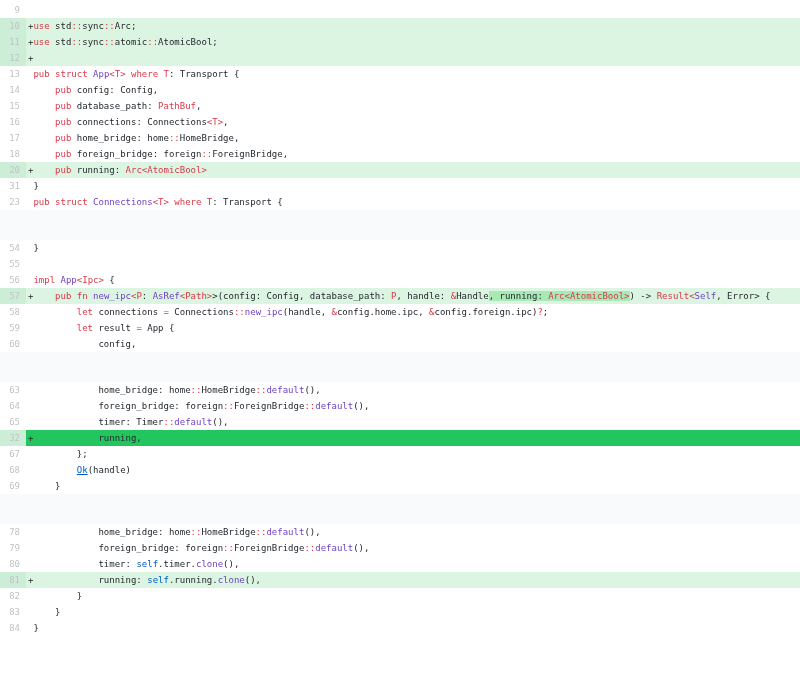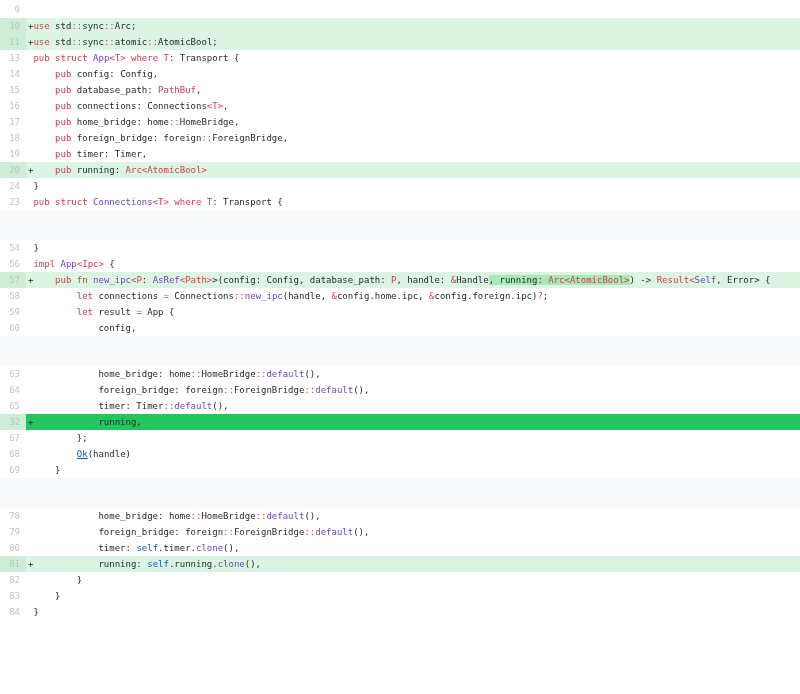--- a/index.html
+++ b/index.html
@@ -23,32 +23,33 @@
   .gap-band { height: 30px; width: 800px; }
   span.tok { white-space: pre; }
 </style>
 </head>
 <body style="background: rgb(255, 255, 255);">
 
 <div id="diff">
     <div class="row"><div class="gutter" style="color: rgb(192, 195, 198);">9</div><div class="code" style="color: rgb(36, 41, 46);"></div></div>
     <div class="row"><div class="gutter" style="color: rgb(192, 195, 198); background: rgb(204, 238, 215);">10</div><div class="code" style="color: rgb(36, 41, 46); background: rgb(220, 245, 226);"><span class="tok" style="color: rgb(36, 41, 46);">+</span><span class="tok" style="color: rgb(215, 58, 73);">use</span><span class="tok" style="color: rgb(36, 41, 46);"> std</span><span class="tok" style="color: rgb(215, 58, 73);">::</span><span class="tok" style="color: rgb(36, 41, 46);">sync</span><span class="tok" style="color: rgb(215, 58, 73);">::</span><span class="tok" style="color: rgb(36, 41, 46);">Arc;</span></div></div>
     <div class="row"><div class="gutter" style="color: rgb(192, 195, 198); background: rgb(204, 238, 215);">11</div><div class="code" style="color: rgb(36, 41, 46); background: rgb(220, 245, 226);"><span class="tok" style="color: rgb(36, 41, 46);">+</span><span class="tok" style="color: rgb(215, 58, 73);">use</span><span class="tok" style="color: rgb(36, 41, 46);"> std</span><span class="tok" style="color: rgb(215, 58, 73);">::</span><span class="tok" style="color: rgb(36, 41, 46);">sync</span><span class="tok" style="color: rgb(215, 58, 73);">::</span><span class="tok" style="color: rgb(36, 41, 46);">atomic</span><span class="tok" style="color: rgb(215, 58, 73);">::</span><span class="tok" style="color: rgb(36, 41, 46);">AtomicBool;</span></div></div>
+    <div class="row"><div class="gutter" style="color: rgb(192, 195, 198); background: rgb(204, 238, 215);">12</div><div class="code" style="color: rgb(36, 41, 46); background: rgb(220, 245, 226);"><span class="tok" style="color: rgb(36, 41, 46);">+</span></div></div>
     <div class="row"><div class="gutter" style="color: rgb(192, 195, 198);">13</div><div class="code" style="color: rgb(36, 41, 46);"><span class="tok" style="color: rgb(36, 41, 46);"> </span><span class="tok" style="color: rgb(215, 58, 73);">pub</span><span class="tok" style="color: rgb(36, 41, 46);"> </span><span class="tok" style="color: rgb(215, 58, 73);">struct</span><span class="tok" style="color: rgb(36, 41, 46);"> </span><span class="tok" style="color: rgb(111, 66, 193);">App</span><span class="tok" style="color: rgb(215, 58, 73);">&lt;T&gt;</span><span class="tok" style="color: rgb(36, 41, 46);"> </span><span class="tok" style="color: rgb(215, 58, 73);">where</span><span class="tok" style="color: rgb(36, 41, 46);"> </span><span class="tok" style="color: rgb(215, 58, 73);">T</span><span class="tok" style="color: rgb(36, 41, 46);">: Transport {</span></div></div>
     <div class="row"><div class="gutter" style="color: rgb(192, 195, 198);">14</div><div class="code" style="color: rgb(36, 41, 46);"><span class="tok" style="color: rgb(36, 41, 46);">     </span><span class="tok" style="color: rgb(215, 58, 73);">pub</span><span class="tok" style="color: rgb(36, 41, 46);"> config: Config,</span></div></div>
     <div class="row"><div class="gutter" style="color: rgb(192, 195, 198);">15</div><div class="code" style="color: rgb(36, 41, 46);"><span class="tok" style="color: rgb(36, 41, 46);">     </span><span class="tok" style="color: rgb(215, 58, 73);">pub</span><span class="tok" style="color: rgb(36, 41, 46);"> database_path: </span><span class="tok" style="color: rgb(215, 58, 73);">PathBuf</span><span class="tok" style="color: rgb(36, 41, 46);">,</span></div></div>
     <div class="row"><div class="gutter" style="color: rgb(192, 195, 198);">16</div><div class="code" style="color: rgb(36, 41, 46);"><span class="tok" style="color: rgb(36, 41, 46);">     </span><span class="tok" style="color: rgb(215, 58, 73);">pub</span><span class="tok" style="color: rgb(36, 41, 46);"> connections: Connections</span><span class="tok" style="color: rgb(215, 58, 73);">&lt;T&gt;</span><span class="tok" style="color: rgb(36, 41, 46);">,</span></div></div>
     <div class="row"><div class="gutter" style="color: rgb(192, 195, 198);">17</div><div class="code" style="color: rgb(36, 41, 46);"><span class="tok" style="color: rgb(36, 41, 46);">     </span><span class="tok" style="color: rgb(215, 58, 73);">pub</span><span class="tok" style="color: rgb(36, 41, 46);"> home_bridge: home</span><span class="tok" style="color: rgb(215, 58, 73);">::</span><span class="tok" style="color: rgb(36, 41, 46);">HomeBridge,</span></div></div>
     <div class="row"><div class="gutter" style="color: rgb(192, 195, 198);">18</div><div class="code" style="color: rgb(36, 41, 46);"><span class="tok" style="color: rgb(36, 41, 46);">     </span><span class="tok" style="color: rgb(215, 58, 73);">pub</span><span class="tok" style="color: rgb(36, 41, 46);"> foreign_bridge: foreign</span><span class="tok" style="color: rgb(215, 58, 73);">::</span><span class="tok" style="color: rgb(36, 41, 46);">ForeignBridge,</span></div></div>
-    <div class="row"><div class="gutter" style="color: rgb(192, 195, 198);">19</div><div class="code" style="color: rgb(36, 41, 46);"><span class="tok" style="color: rgb(36, 41, 46);">     </span><span class="tok" style="color: rgb(215, 58, 73);">pub</span><span class="tok" style="color: rgb(36, 41, 46);"> timer: Timer,</span></div></div>
     <div class="row"><div class="gutter" style="color: rgb(192, 195, 198); background: rgb(204, 238, 215);">20</div><div class="code" style="color: rgb(36, 41, 46); background: rgb(220, 245, 226);"><span class="tok" style="color: rgb(36, 41, 46);">+    </span><span class="tok" style="color: rgb(215, 58, 73);">pub</span><span class="tok" style="color: rgb(36, 41, 46);"> running: </span><span class="tok" style="color: rgb(215, 58, 73);">Arc&lt;AtomicBool&gt;</span></div></div>
-    <div class="row"><div class="gutter" style="color: rgb(192, 195, 198);">24</div><div class="code" style="color: rgb(36, 41, 46);"><span class="tok" style="color: rgb(36, 41, 46);"> }</span></div></div>
+    <div class="row"><div class="gutter" style="color: rgb(192, 195, 198);">31</div><div class="code" style="color: rgb(36, 41, 46);"><span class="tok" style="color: rgb(36, 41, 46);"> }</span></div></div>
     <div class="row"><div class="gutter" style="color: rgb(192, 195, 198);">23</div><div class="code" style="color: rgb(36, 41, 46);"><span class="tok" style="color: rgb(36, 41, 46);"> </span><span class="tok" style="color: rgb(215, 58, 73);">pub</span><span class="tok" style="color: rgb(36, 41, 46);"> </span><span class="tok" style="color: rgb(215, 58, 73);">struct</span><span class="tok" style="color: rgb(36, 41, 46);"> </span><span class="tok" style="color: rgb(111, 66, 193);">Connections</span><span class="tok" style="color: rgb(215, 58, 73);">&lt;T&gt;</span><span class="tok" style="color: rgb(36, 41, 46);"> </span><span class="tok" style="color: rgb(215, 58, 73);">where</span><span class="tok" style="color: rgb(36, 41, 46);"> </span><span class="tok" style="color: rgb(215, 58, 73);">T</span><span class="tok" style="color: rgb(36, 41, 46);">: Transport {</span></div></div>
     <div class="gap-band" style="background: rgb(248, 250, 251);"></div>
     <div class="row"><div class="gutter" style="color: rgb(192, 195, 198);">54</div><div class="code" style="color: rgb(36, 41, 46);"><span class="tok" style="color: rgb(36, 41, 46);"> }</span></div></div>
+    <div class="row"><div class="gutter" style="color: rgb(192, 195, 198);">55</div><div class="code" style="color: rgb(36, 41, 46);"></div></div>
     <div class="row"><div class="gutter" style="color: rgb(192, 195, 198);">56</div><div class="code" style="color: rgb(36, 41, 46);"><span class="tok" style="color: rgb(36, 41, 46);"> </span><span class="tok" style="color: rgb(215, 58, 73);">impl</span><span class="tok" style="color: rgb(36, 41, 46);"> </span><span class="tok" style="color: rgb(111, 66, 193);">App</span><span class="tok" style="color: rgb(215, 58, 73);">&lt;Ipc&gt;</span><span class="tok" style="color: rgb(36, 41, 46);"> {</span></div></div>
     <div class="row"><div class="gutter" style="color: rgb(192, 195, 198); background: rgb(204, 238, 215);">57</div><div class="code" style="color: rgb(36, 41, 46); background: rgb(220, 245, 226);"><span class="tok" style="color: rgb(36, 41, 46);">+    </span><span class="tok" style="color: rgb(215, 58, 73);">pub</span><span class="tok" style="color: rgb(36, 41, 46);"> </span><span class="tok" style="color: rgb(215, 58, 73);">fn</span><span class="tok" style="color: rgb(36, 41, 46);"> </span><span class="tok" style="color: rgb(111, 66, 193);">new_ipc</span><span class="tok" style="color: rgb(215, 58, 73);">&lt;P</span><span class="tok" style="color: rgb(36, 41, 46);">: </span><span class="tok" style="color: rgb(111, 66, 193);">AsRef</span><span class="tok" style="color: rgb(215, 58, 73);">&lt;Path&gt;</span><span class="tok" style="color: rgb(36, 41, 46);">&gt;(config: Config, database_path: </span><span class="tok" style="color: rgb(215, 58, 73);">P</span><span class="tok" style="color: rgb(36, 41, 46);">, handle: </span><span class="tok" style="color: rgb(215, 58, 73);">&amp;</span><span class="tok" style="color: rgb(36, 41, 46);">Handle</span><span class="tok" style="color: rgb(36, 41, 46); background: rgb(168, 233, 182);">, running: </span><span class="tok" style="color: rgb(215, 58, 73); background: rgb(168, 233, 182);">Arc&lt;AtomicBool&gt;</span><span class="tok" style="color: rgb(36, 41, 46);">) -&gt; </span><span class="tok" style="color: rgb(215, 58, 73);">Result&lt;</span><span class="tok" style="color: rgb(111, 66, 193);">Self</span><span class="tok" style="color: rgb(36, 41, 46);">, Error&gt; {</span></div></div>
     <div class="row"><div class="gutter" style="color: rgb(192, 195, 198);">58</div><div class="code" style="color: rgb(36, 41, 46);"><span class="tok" style="color: rgb(36, 41, 46);">         </span><span class="tok" style="color: rgb(215, 58, 73);">let</span><span class="tok" style="color: rgb(36, 41, 46);"> connections </span><span class="tok" style="color: rgb(215, 58, 73);">=</span><span class="tok" style="color: rgb(36, 41, 46);"> Connections</span><span class="tok" style="color: rgb(215, 58, 73);">::</span><span class="tok" style="color: rgb(111, 66, 193);">new_ipc</span><span class="tok" style="color: rgb(36, 41, 46);">(handle, </span><span class="tok" style="color: rgb(215, 58, 73);">&amp;</span><span class="tok" style="color: rgb(36, 41, 46);">config.home.ipc, </span><span class="tok" style="color: rgb(215, 58, 73);">&amp;</span><span class="tok" style="color: rgb(36, 41, 46);">config.foreign.ipc)</span><span class="tok" style="color: rgb(215, 58, 73);">?</span><span class="tok" style="color: rgb(36, 41, 46);">;</span></div></div>
     <div class="row"><div class="gutter" style="color: rgb(192, 195, 198);">59</div><div class="code" style="color: rgb(36, 41, 46);"><span class="tok" style="color: rgb(36, 41, 46);">         </span><span class="tok" style="color: rgb(215, 58, 73);">let</span><span class="tok" style="color: rgb(36, 41, 46);"> result </span><span class="tok" style="color: rgb(215, 58, 73);">=</span><span class="tok" style="color: rgb(36, 41, 46);"> App {</span></div></div>
     <div class="row"><div class="gutter" style="color: rgb(192, 195, 198);">60</div><div class="code" style="color: rgb(36, 41, 46);"><span class="tok" style="color: rgb(36, 41, 46);">             config,</span></div></div>
     <div class="gap-band" style="background: rgb(248, 250, 251);"></div>
     <div class="row"><div class="gutter" style="color: rgb(192, 195, 198);">63</div><div class="code" style="color: rgb(36, 41, 46);"><span class="tok" style="color: rgb(36, 41, 46);">             home_bridge: home</span><span class="tok" style="color: rgb(215, 58, 73);">::</span><span class="tok" style="color: rgb(36, 41, 46);">HomeBridge</span><span class="tok" style="color: rgb(215, 58, 73);">::</span><span class="tok" style="color: rgb(111, 66, 193);">default</span><span class="tok" style="color: rgb(36, 41, 46);">(),</span></div></div>
     <div class="row"><div class="gutter" style="color: rgb(192, 195, 198);">64</div><div class="code" style="color: rgb(36, 41, 46);"><span class="tok" style="color: rgb(36, 41, 46);">             foreign_bridge: foreign</span><span class="tok" style="color: rgb(215, 58, 73);">::</span><span class="tok" style="color: rgb(36, 41, 46);">ForeignBridge</span><span class="tok" style="color: rgb(215, 58, 73);">::</span><span class="tok" style="color: rgb(111, 66, 193);">default</span><span class="tok" style="color: rgb(36, 41, 46);">(),</span></div></div>
     <div class="row"><div class="gutter" style="color: rgb(192, 195, 198);">65</div><div class="code" style="color: rgb(36, 41, 46);"><span class="tok" style="color: rgb(36, 41, 46);">             timer: Timer</span><span class="tok" style="color: rgb(215, 58, 73);">::</span><span class="tok" style="color: rgb(111, 66, 193);">default</span><span class="tok" style="color: rgb(36, 41, 46);">(),</span></div></div>
     <div class="row"><div class="gutter" style="color: rgb(192, 195, 198); background: rgb(204, 238, 215);">32</div><div class="code" style="color: rgb(36, 41, 46); background: #22c55e;"><span class="tok" style="color: rgb(36, 41, 46);">+            running,</span></div></div>

